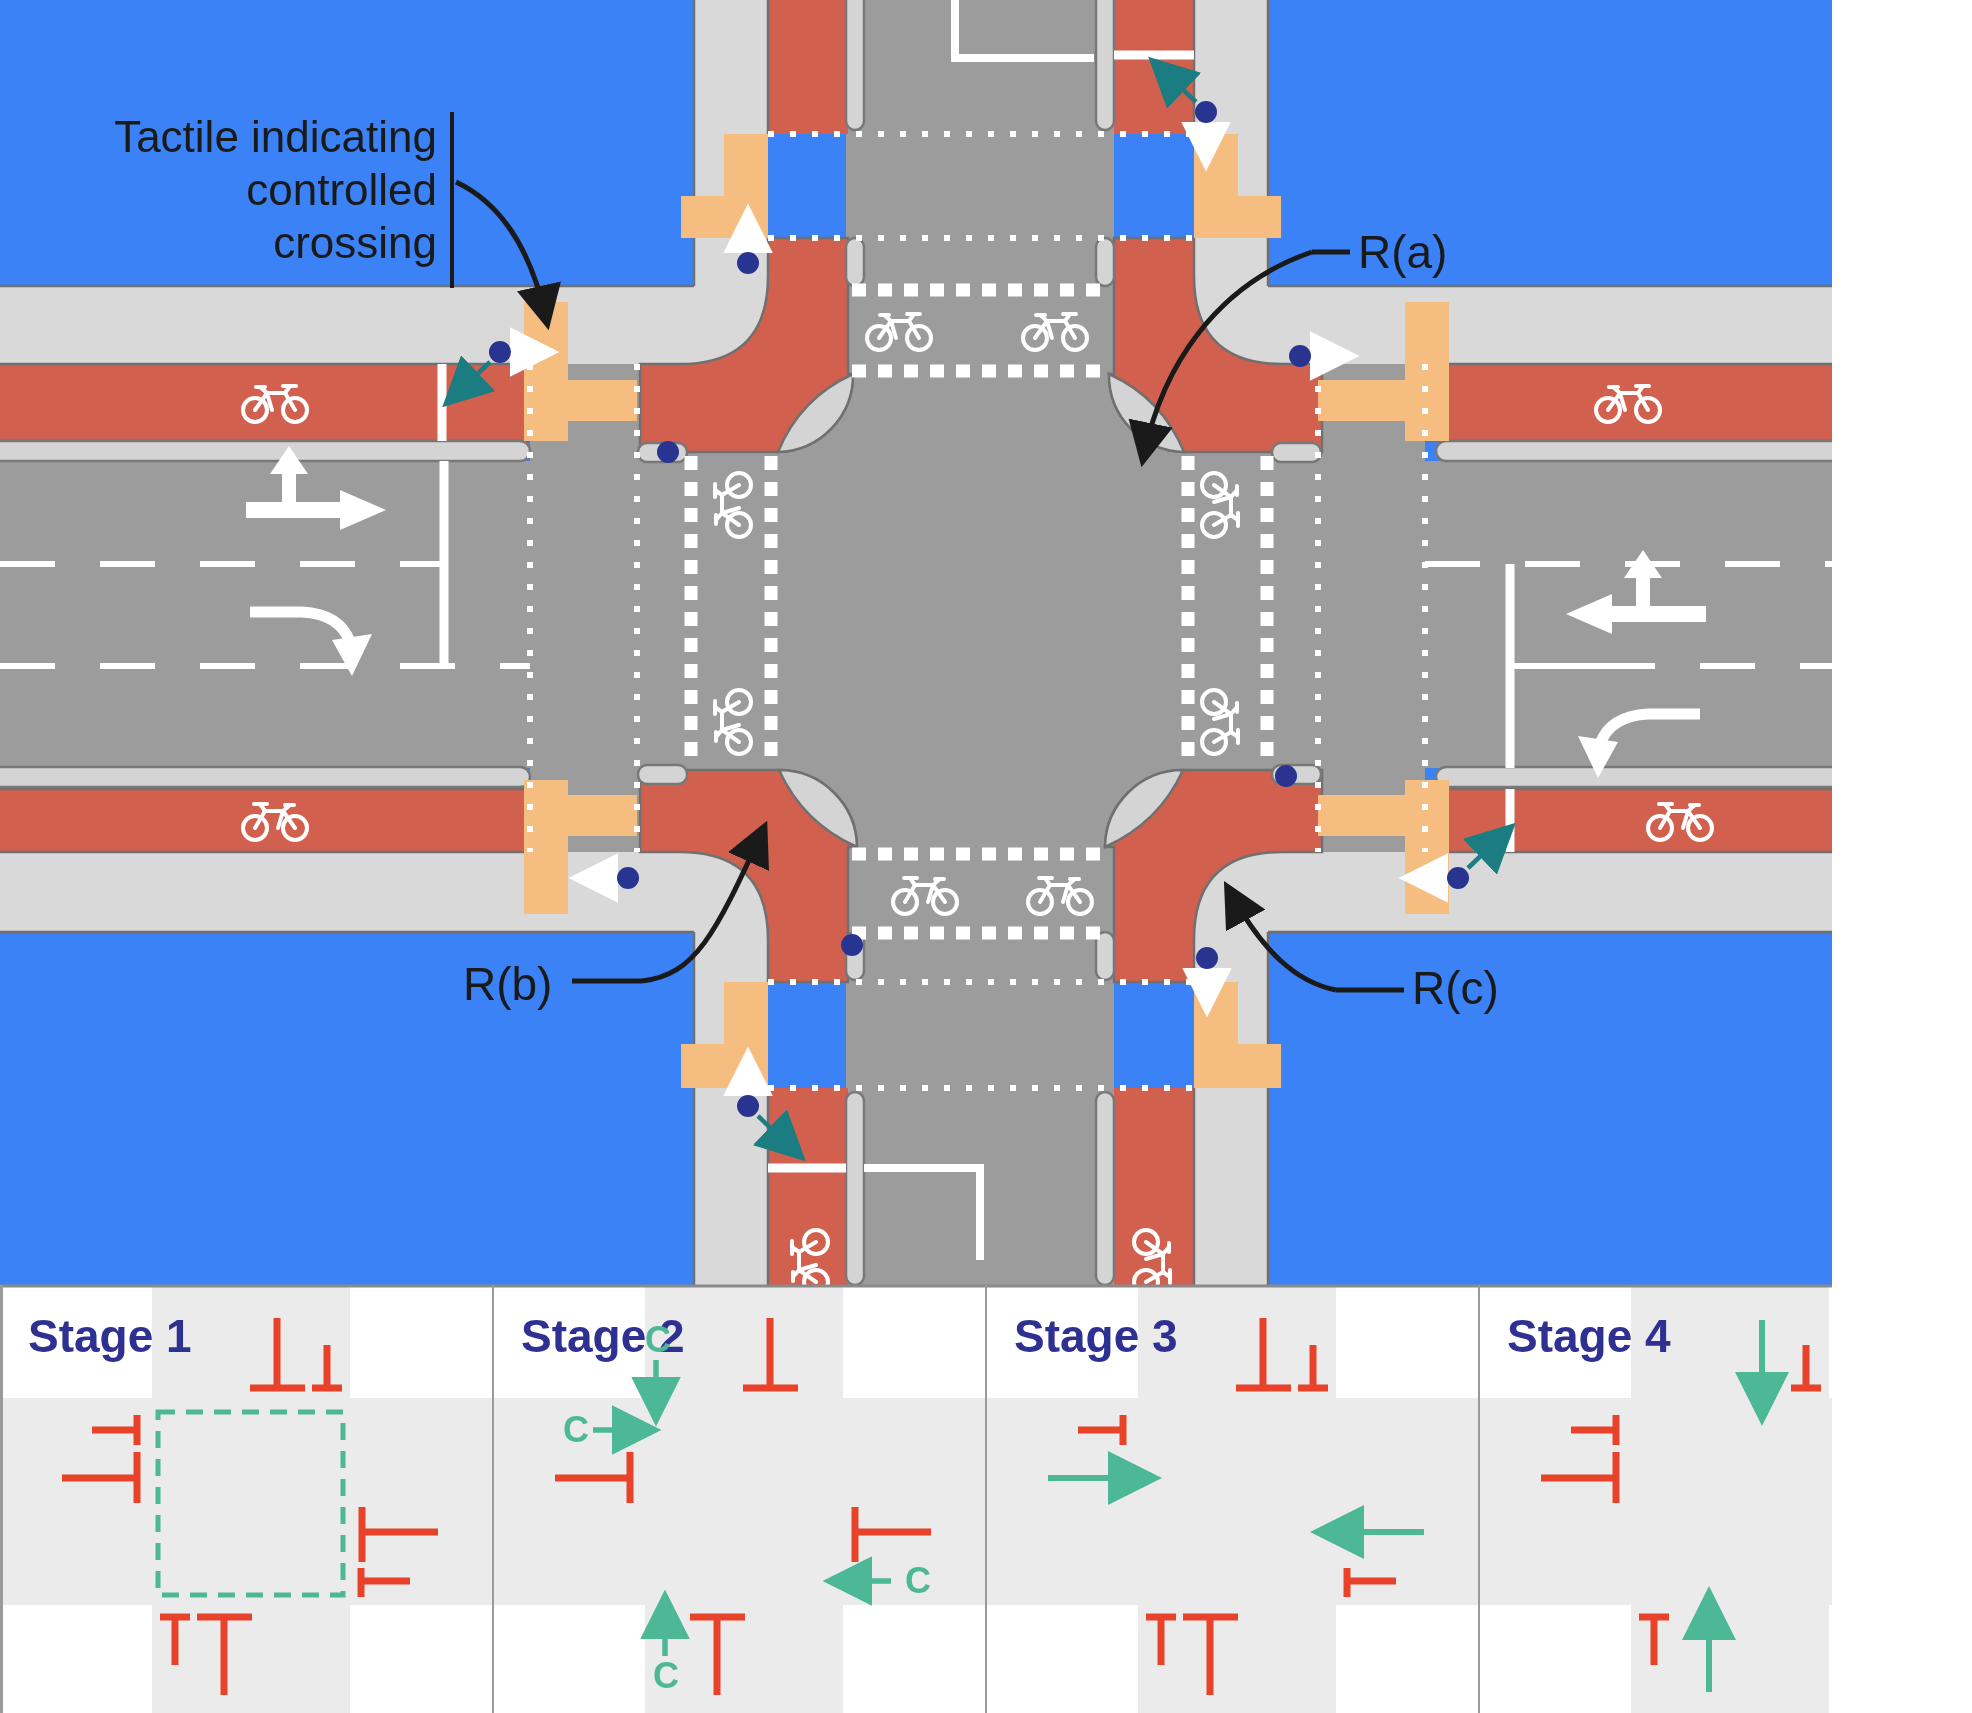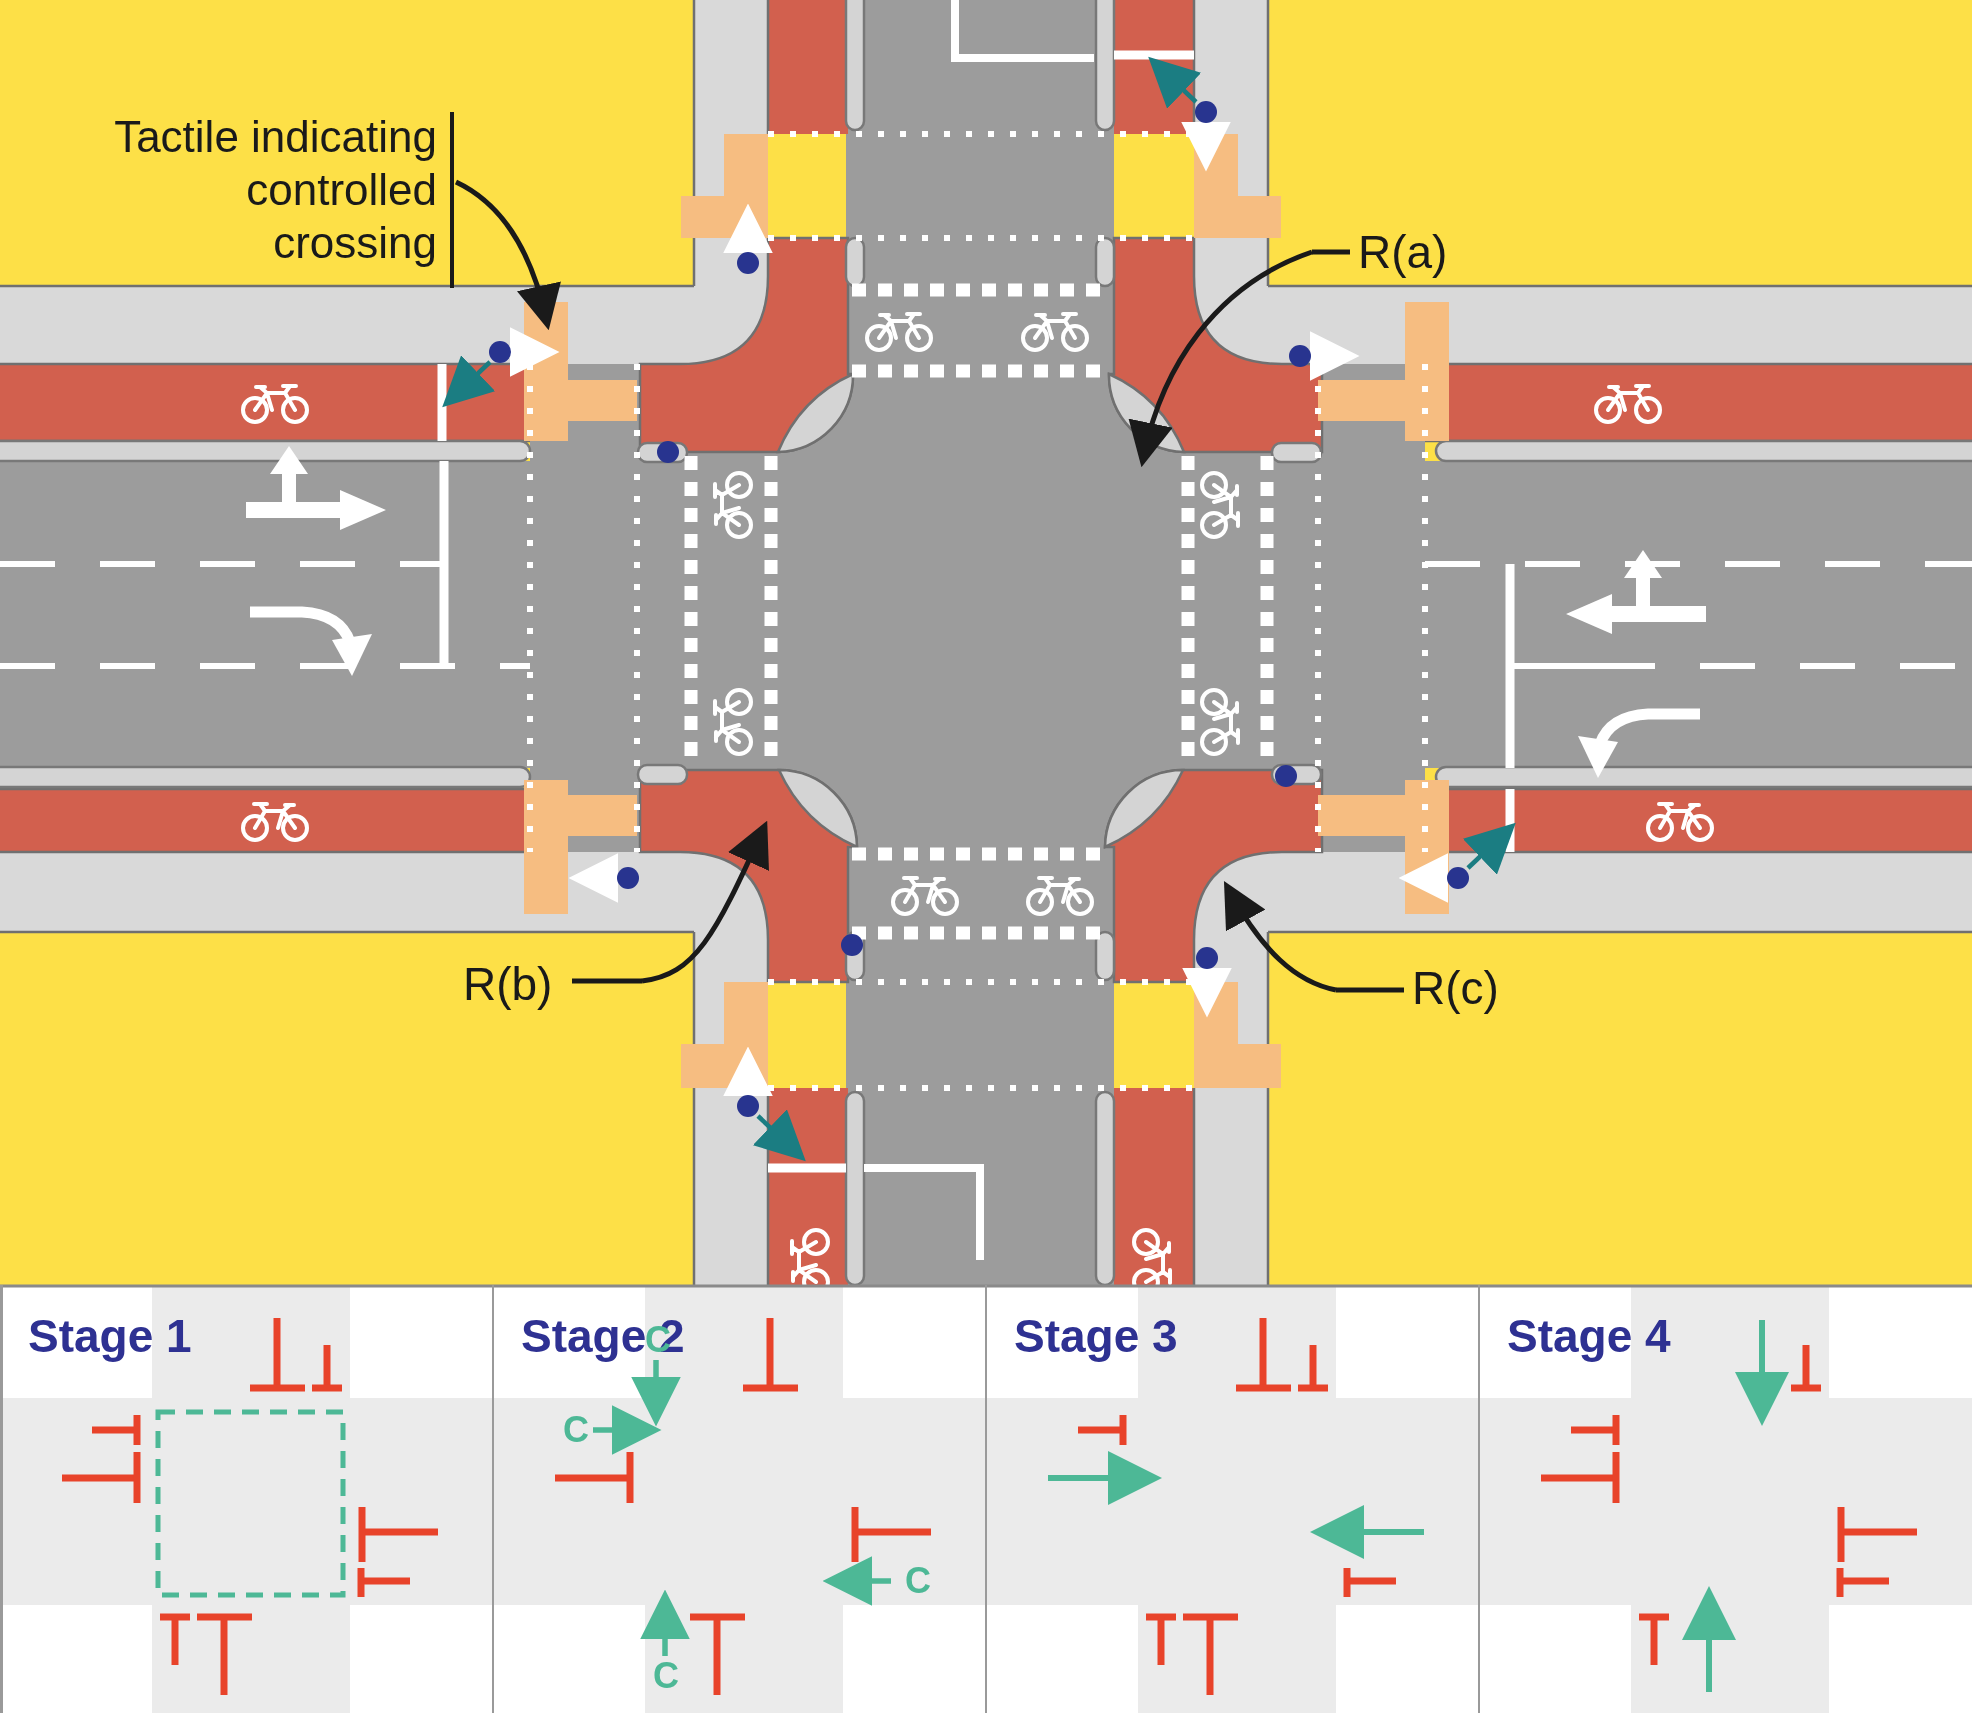--- a/index.html
+++ b/index.html
@@ -1,17 +1,17 @@
 <!DOCTYPE html>
 <html><head>
 <meta charset="utf-8">
 <style>
   html,body{margin:0;padding:0;background:#ffffff;}
   body{font-family:"Liberation Sans",sans-serif;}
-  #page{width:1972px;height:1713px;position:relative;background:#fde047;overflow:hidden;}
+  #page{width:1832px;height:1713px;position:relative;background:#3b82f6;overflow:hidden;}
   svg{display:block;}
   text{font-family:"Liberation Sans",sans-serif;}
   .note-label{font-size:44px;fill:#1a1a1a;}
   .radius-label{font-size:46px;fill:#1a1a1a;}
   .stage-title{font-size:46px;font-weight:bold;fill:#2e3192;}
   .c-label{font-size:36px;font-weight:bold;fill:#4db896;}
 </style>
 </head>
 <body>
 

